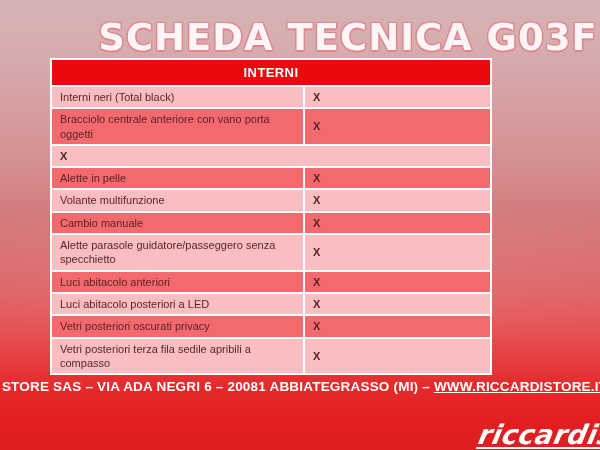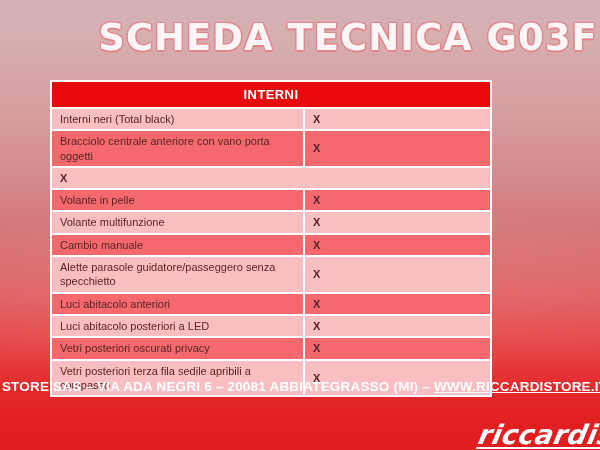--- a/index.html
+++ b/index.html
@@ -32,21 +32,21 @@
     text-shadow:
       -1.5px 0 #e2868e, 1.5px 0 #e2868e, 0 -1.5px #e2868e, 0 1.5px #e2868e,
       -1px -1px #e2868e, 1px -1px #e2868e, -1px 1px #e2868e, 1px 1px #e2868e;
     white-space: nowrap;
     margin-left: 48px;
   }
 
   
   .spec-table {
     position: absolute;
-    left: 50px; top: 80px;
+    left: 50px; top: 58px;
     width: 442px;
     border: 2px solid #ffffff;
     box-sizing: border-box;
   }
   .thead {
     background: #ea0a0c;
     color: #ffffff;
     font-weight: 700;
     font-size: 13px;
     text-align: center;
@@ -127,21 +127,21 @@
       <div class="cell value">X</div>
     </div>
     <div class="trow dark">
       <div class="cell label">Bracciolo centrale anteriore con vano porta oggetti</div>
       <div class="cell value">X</div>
     </div>
     <div class="trow light">
       <div class="cell value">X</div>
     </div>
     <div class="trow dark">
-      <div class="cell label">Volante in pelle</div>
+      <div class="cell label">Alette in pelle</div>
       <div class="cell value">X</div>
     </div>
     <div class="trow light">
       <div class="cell label">Volante multifunzione</div>
       <div class="cell value">X</div>
     </div>
     <div class="trow dark">
       <div class="cell label">Cambio manuale</div>
       <div class="cell value">X</div>
     </div>

